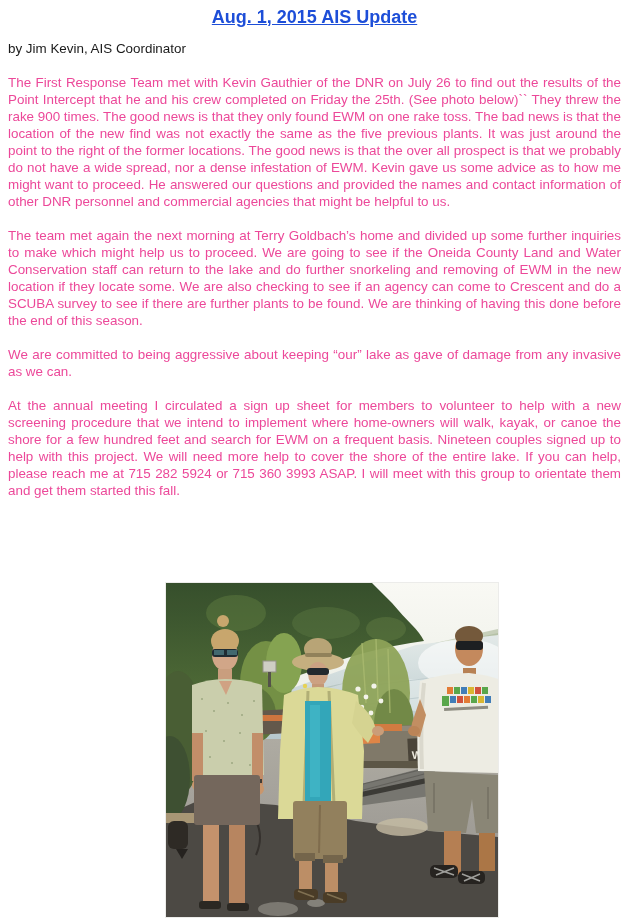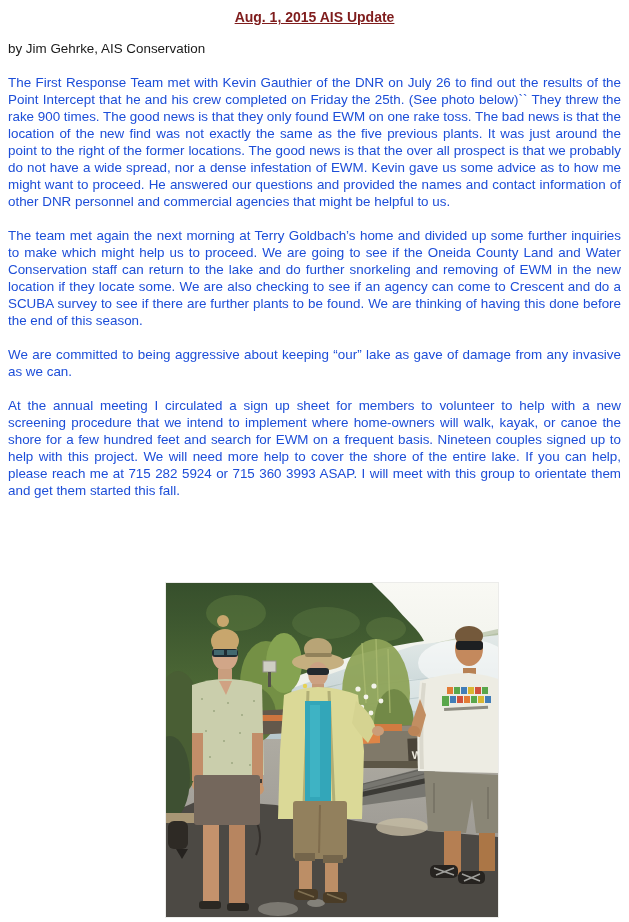--- a/index.html
+++ b/index.html
@@ -1,33 +1,33 @@
 <!DOCTYPE html>
 <html><head>
 <meta charset="utf-8">
 <style>
   html,body{margin:0;padding:0;background:#ffffff;}
   body{width:629px;font-family:"Liberation Sans", sans-serif;color:#1a1a1a;}
   .page{position:relative;width:629px;height:922px;overflow:hidden;background:#ffffff;}
-  .title{margin:7px 8px 0;font-size:14px;line-height:21px;font-weight:bold;text-align:center;
-         text-decoration:underline;color:#7f1d1d;}
+  .title{margin:7px 8px 0;font-size:18px;line-height:21px;font-weight:bold;text-align:center;
+         text-decoration:underline;color:#1d4ed8;}
   .byline{margin:12px 8px 0;font-size:13.4px;line-height:17px;}
   p.body{margin:17px 8px 0;font-size:13.4px;line-height:17px;text-align:justify;
-         text-justify:inter-word;color:#1d4ed8;}
+         text-justify:inter-word;color:#ec4899;}
   .photo{position:absolute;left:166px;top:583px;width:332px;height:334px;overflow:hidden;
          background:#e9ece4;outline:1px solid #ececea;}
   .photo svg{display:block;}
 </style>
 </head>
 <body>
 
 <div class="page">
 
   <h1 class="title">Aug. 1, 2015 AIS Update</h1>
-  <p class="byline">by Jim Gehrke, AIS Conservation</p>
+  <p class="byline">by Jim Kevin, AIS Coordinator</p>
 
   <p class="body">The First Response Team met with Kevin Gauthier of the DNR on July 26 to find out the results of the Point Intercept that he and his crew completed on Friday the 25th. (See photo below)``  They threw the rake 900 times.  The good news is that they only found EWM on one rake toss.  The bad news is that the location of the new find was not exactly the same as the five previous plants.  It was just around the point to the right of the former locations. The good news is that the over all prospect is that we probably do not have a wide spread, nor a dense infestation of EWM.  Kevin gave us some advice as to how me might want to proceed.  He answered our questions and provided the names and contact information of other DNR personnel and commercial agencies that might be helpful to us.</p>
   <p class="body">The team met again the next morning at Terry Goldbach’s home and divided up some further inquiries to make which might help us to proceed.  We are going to see if the Oneida County Land and Water Conservation staff can return to the lake and do further snorkeling and removing of EWM in the new location if they locate some.  We are also checking to see if an agency can come to Crescent and do a SCUBA survey to see if there are further plants to be found.  We are thinking of having this done before the end of this season.</p>
   <p class="body">We are committed to being aggressive about keeping “our” lake as gave of damage from any invasive as we can.</p>
   <p class="body">At the annual meeting I circulated a sign up sheet for members to volunteer to help with a new screening procedure that we intend to implement where home-owners will walk, kayak, or canoe the shore for a few hundred feet and search for EWM on a frequent basis.  Nineteen couples signed up to help with this project.  We will need more help to cover the shore of the entire lake. If you can help, please reach me at 715 282 5924 or 715 360 3993 ASAP.  I will meet with this group to orientate them and get them started this fall.</p>
 
   <div class="photo">
     <svg width="332" height="334" viewBox="0 0 332 334" xmlns="http://www.w3.org/2000/svg">
       <defs>
         <linearGradient id="sky" x1="0" y1="0" x2="0" y2="1">

